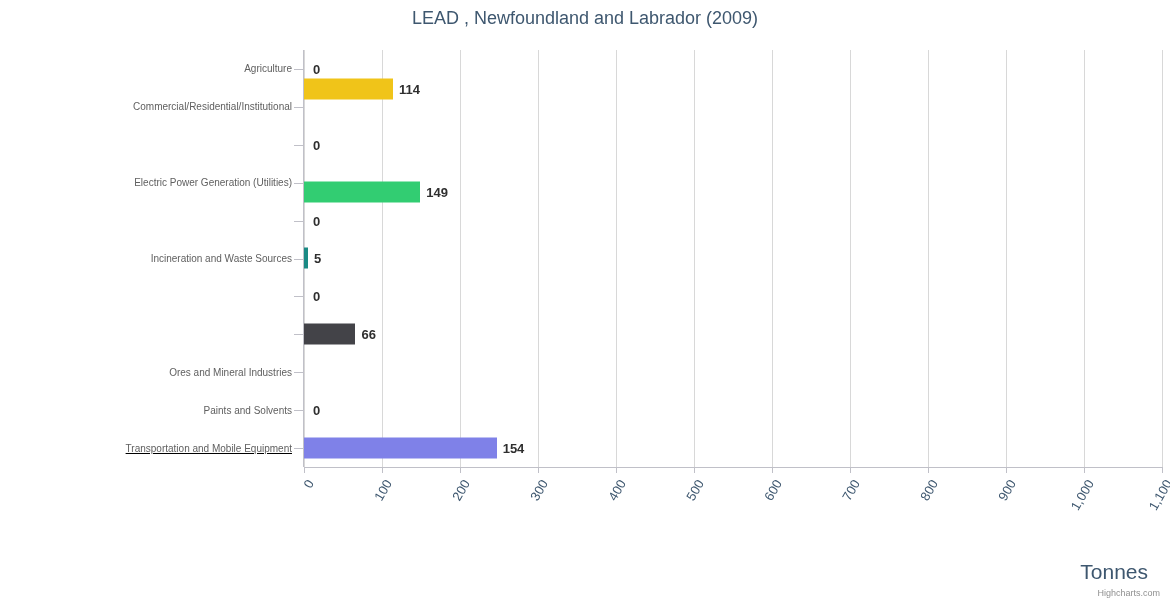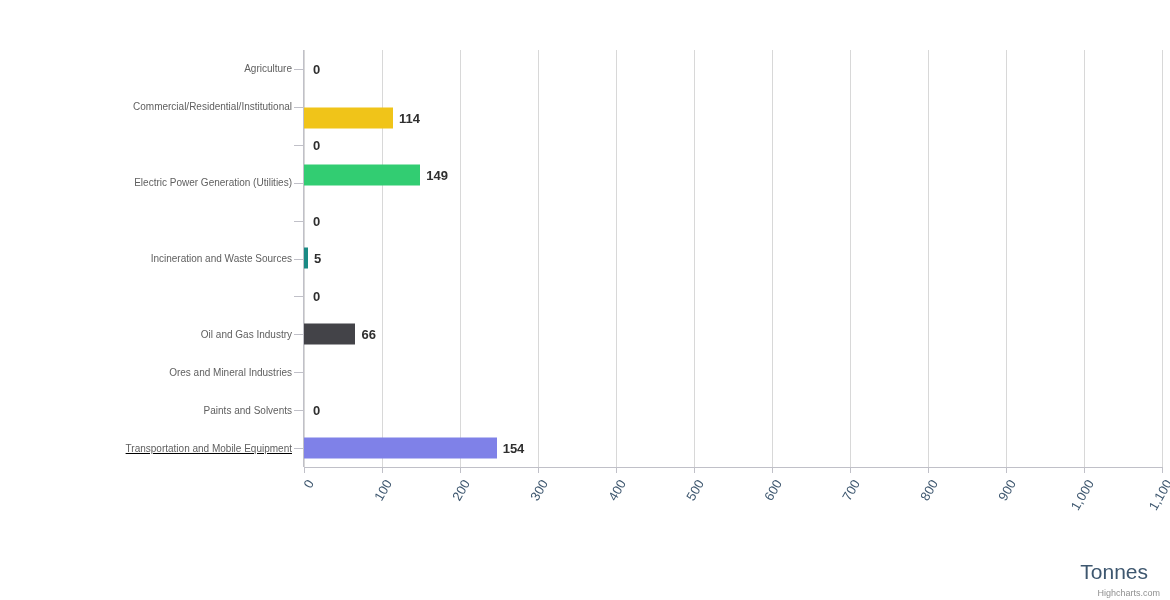--- a/index.html
+++ b/index.html
@@ -169,38 +169,36 @@
     color: #909090;
     font-family: "Liberation Sans", sans-serif;
     white-space: nowrap;
   }
 </style>
 </head>
 <body>
 
 <div id="chart-root">
 
+  <div class="chart-title">LEAD , Newfoundland and Labrador (2009)</div>
 
   <div class="yaxis-line"></div>
 
   <div class="cat-labels" id="cat-labels">
       <div class="cat-row" style="top: 0px; height: 37.9091px;">
         <span class="cat-label">Agriculture</span>
       </div>
       <div class="cat-row" style="top: 37.9091px; height: 37.9091px;">
         <span class="cat-label">Commercial/Residential/Institutional</span>
       </div>
       <div class="cat-row" style="top: 113.727px; height: 37.9091px;">
         <span class="cat-label">Electric Power Generation (Utilities)</span>
       </div>
       <div class="cat-row" style="top: 189.545px; height: 37.9091px;">
         <span class="cat-label">Incineration and Waste Sources</span>
-      </div>
-      <div class="cat-row" style="top: 265.364px; height: 37.9091px;">
-        <span class="cat-label">Oil and Gas Industry</span>
       </div>
       <div class="cat-row" style="top: 303.273px; height: 37.9091px;">
         <span class="cat-label">Ores and Mineral Industries</span>
       </div>
       <div class="cat-row" style="top: 341.182px; height: 37.9091px;">
         <span class="cat-label">Paints and Solvents</span>
       </div>
       <div class="cat-row" style="top: 379.091px; height: 37.9091px; text-decoration: underline;">
         <span class="cat-label">Transportation and Mobile Equipment</span>
       </div>
@@ -215,28 +213,28 @@
       <div class="gridline" style="left: 390px;"></div>
       <div class="gridline" style="left: 468px;"></div>
       <div class="gridline" style="left: 546px;"></div>
       <div class="gridline" style="left: 624px;"></div>
       <div class="gridline" style="left: 702px;"></div>
       <div class="gridline" style="left: 780px;"></div>
       <div class="gridline" style="left: 858px;"></div>
       <div class="bar-row" style="top: 0px; height: 37.9091px;">
         <div class="bar-label" style="left: 9px;">0</div>
       </div>
-      <div class="bar-row" style="top: 49px; height: 37.9091px;">
+      <div class="bar-row" style="top: 20px; height: 37.9091px;">
         <div class="bar" style="left: 0px; width: 88.92px; background: rgb(240, 196, 25);"></div>
         <div class="bar-label" style="left: 94.92px;">114</div>
       </div>
       <div class="bar-row" style="top: 75.8182px; height: 37.9091px;">
         <div class="bar-label" style="left: 9px;">0</div>
       </div>
-      <div class="bar-row" style="top: 106px; height: 37.9091px; padding-left: 28px;">
+      <div class="bar-row" style="top: 123px; height: 37.9091px; padding-left: 28px;">
         <div class="bar" style="left: 0px; width: 116.22px; background: rgb(50, 205, 114);"></div>
         <div class="bar-label" style="left: 122.22px;">149</div>
       </div>
       <div class="bar-row" style="top: 151.636px; height: 37.9091px;">
         <div class="bar-label" style="left: 9px;">0</div>
       </div>
       <div class="bar-row" style="top: 189.545px; height: 37.9091px;">
         <div class="bar" style="left: 0px; width: 3.9px; background: rgb(26, 138, 132);"></div>
         <div class="bar-label" style="left: 9.9px;">5</div>
       </div>

